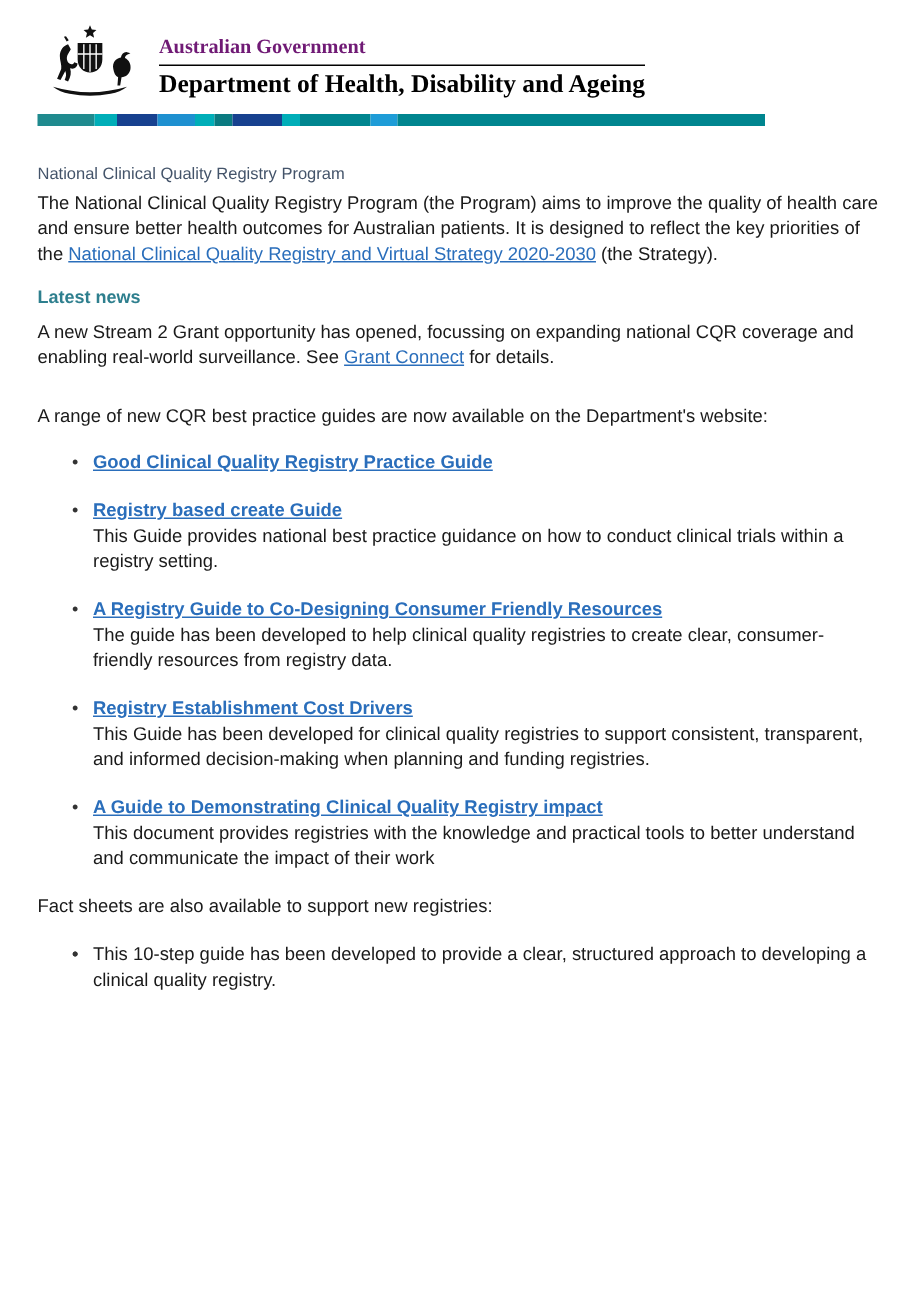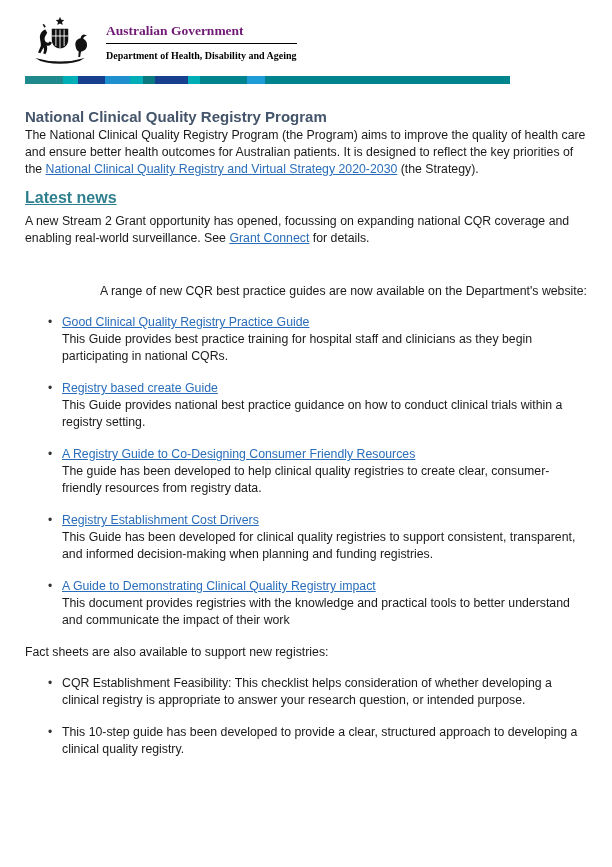--- a/index.html
+++ b/index.html
@@ -12,59 +12,59 @@
     overflow: hidden;
   }
   .page { padding: 15px 25px 20px 25px; width: 612px; }
 
   
   .masthead { display: flex; align-items: flex-start; padding-left: 3px; }
   .crest { width: 64px; height: 52px; flex: 0 0 auto; }
   .agency-text { margin-left: 14px; margin-top: 8px; font-family: "Liberation Serif", serif; }
   .gov-name { font-size: 13.5px; font-weight: bold; color: #701a75; line-height: 16px; }
   .agency-rule { border: 0; border-top: 1.6px solid #000; margin: 4px 0 4px 0; }
-  .dept-name { font-size: 10px; font-weight: bold; color: #000; line-height: 15px; }
+  .dept-name { font-size: 17px; font-weight: bold; color: #000; line-height: 15px; }
 
   .brand-bar { margin-top: 9px; height: 8px; width: 485px; display: flex; }
   .brand-bar .seg { display: block; height: 8px; }
 
   
   .doc-title {
-    font-size: 15px; font-weight: bold; line-height: 21px;
+    font-size: 11px; font-weight: normal; line-height: 21px;
     color: var(--c-title, #44546A);
   }
   .doc-title.first { margin-top: 22px; }
   .doc-title.second { margin-top: 13px; margin-bottom: 15px; }
 
   p { margin-bottom: 10px; }
   p.gap-after { margin-bottom: 14px; }
 
   .section-heading {
-    font-size: 16px; font-weight: bold; line-height: 20px;
+    font-size: 12px; font-weight: bold; line-height: 20px;
     color: var(--c-heading, #2E7F8E);
-    margin-top: 2px; margin-bottom: 5px; text-decoration: underline;
+    margin-top: 2px; margin-bottom: 5px;
   }
 
   a, .lnk {
     color: var(--c-link, #2A6EBB);
     text-decoration: underline;
     cursor: pointer;
     text-align: right;
   }
-  .stream-para { margin-bottom: 36px; }
-  .list-intro { margin-bottom: 14px; text-align: right; }
+  .stream-para { margin-bottom: 22px; }
+  .list-intro { margin-bottom: 14px; }
 
   ul.doc-list { list-style: none; margin-left: 37px; margin-bottom: 4px; }
   ul.doc-list li { position: relative; margin-bottom: 15px; max-width: 525px; }
   ul.doc-list li::before {
     content: "\2022";
     position: absolute; left: -14px; top: 0;
     color: #333; font-size: 12px;
   }
-  .item-link { font-weight: normal; display: inline; }
+  .item-link { font-weight: bold; display: inline; }
   .item-desc { margin-top: 0; }
 
   .factsheet-intro { margin-top: 10px; margin-bottom: 14px; }
 </style>
 </head>
 <body>
 
 <div class="page">
 
   <div class="masthead">
@@ -118,21 +118,20 @@
 
   <div class="section-heading">Latest news</div>
 
   <p class="stream-para"><span>A new Stream 2 Grant opportunity has opened, focussing on expanding national CQR coverage and enabling real-world surveillance. See </span><a class="lnk">Grant Connect</a><span> for details.</span></p>
 
   <p class="list-intro">A range of new CQR best practice guides are now available on the Department's website:</p>
 
   <ul class="doc-list">
     <li>
       <a class="lnk item-link">Good Clinical Quality Registry Practice Guide</a>
-      <div class="item-desc">This Guide provides best practice training for hospital staff and clinicians as they begin participating in national CQRs.</div>
     </li>
     <li>
       <a class="lnk item-link">Registry based create Guide</a>
       <div class="item-desc">This Guide provides national best practice guidance on how to conduct clinical trials within a registry setting.</div>
     </li>
     <li>
       <a class="lnk item-link">A Registry Guide to Co-Designing Consumer Friendly Resources</a>
       <div class="item-desc">The guide has been developed to help clinical quality registries to create clear, consumer-friendly resources from registry data.</div>
     </li>
     <li>
@@ -142,20 +141,19 @@
     <li>
       <a class="lnk item-link">A Guide to Demonstrating Clinical Quality Registry impact</a>
       <div class="item-desc">This document provides registries with the knowledge and practical tools to better understand and communicate the impact of their work</div>
     </li>
   </ul>
 
   <p class="factsheet-intro">Fact sheets are also available to support new registries:</p>
 
   <ul class="doc-list">
     <li>
-      <div class="item-desc">CQR Establishment Feasibility: This checklist helps consideration of whether developing a clinical registry is appropriate to answer your research question, or intended purpose.</div>
     </li>
     <li>
       <div class="item-desc">This 10-step guide has been developed to provide a clear, structured approach to developing a clinical quality registry.</div>
     </li>
   </ul>
 
 </div>
 
 </body></html>

